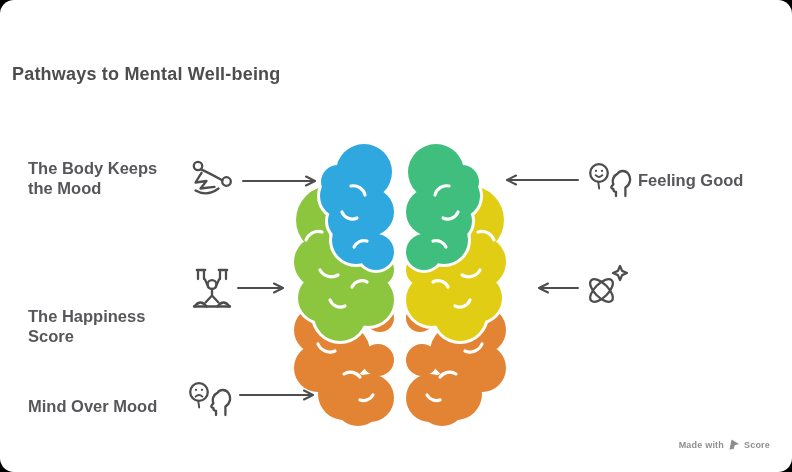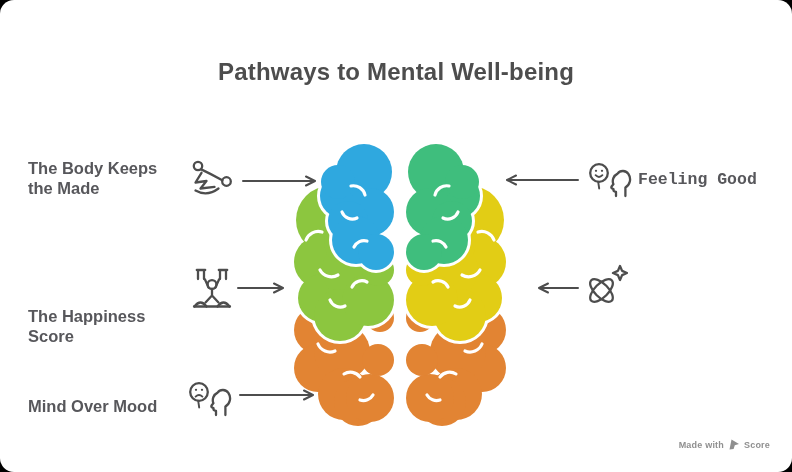--- a/index.html
+++ b/index.html
@@ -5,35 +5,35 @@
   html,body{margin:0;padding:0;}
   body{
     width:792px;height:472px;position:relative;overflow:hidden;
     background:#000;
     font-family:"Liberation Sans", sans-serif;
   }
   .canvas{
     position:absolute;inset:0;background:#ffffff;border-radius:14px;overflow:hidden;
   }
   .title{
-    position:absolute;top:52px;left:0;right:0;margin:6px;text-align:center;
-    font-size:24px;font-weight:700;letter-spacing:.2px;color:#4d4d4d;
+    position:absolute;top:52px;left:0;right:0;margin:12px;text-align:left;
+    font-size:18px;font-weight:700;letter-spacing:.2px;color:#4d4d4d;
   }
   .stage{position:absolute;left:0;top:0;}
   .outl{stroke:#ffffff;stroke-width:6;stroke-linejoin:round;}
   .sulciUse{fill:none;stroke:#ffffff;stroke-width:3.2;stroke-linecap:round;}
   .arrows path{stroke:#4d4d4d;stroke-width:2;fill:none;stroke-linecap:round;stroke-linejoin:round;}
   .lbl{
     position:absolute;font-size:16.5px;line-height:20px;font-weight:700;color:#57575b;
   }
   .lbl-left{left:28px;width:158px;text-align:left;}
   .lbl-right{left:638px;width:150px;text-align:left;}
   .lbl span{display:block;}
   #lbl-body{top:158px;} #lbl-happiness{top:267px;margin-top:39px;} #lbl-mind{top:384px;margin-top:12px;}
-  #lbl-feeling{top:170px;font-family:Liberation Mono, monospace;} #lbl-atomic{top:278px;}
+  #lbl-feeling{top:170px;} #lbl-atomic{top:278px;}
   .licon{position:absolute;}
   .licon path,.licon circle,.licon ellipse,.licon use{
     stroke:#4d4d4d;stroke-width:2.3;fill:none;stroke-linecap:round;stroke-linejoin:round;
   }
   .licon .thin{stroke-width:1.9;}
   .licon .dot{fill:#4d4d4d;stroke:none;}
   #icon-body{left:188px;top:157px;} #icon-trap{left:190px;top:265px;}
   #icon-mood{left:186px;top:377px;} #icon-feel{left:586px;top:158px;}
   #icon-atom{left:582px;top:262px;}
   .footer{
@@ -122,21 +122,21 @@
       <path d="M 243 181 H 314 M 306 176.5 L 315 181 L 306 185.5"></path>
       <path d="M 238 288 H 282 M 274 283.5 L 283 288 L 274 292.5"></path>
       <path d="M 240 395 H 312 M 304 390.5 L 313 395 L 304 399.5"></path>
       <path d="M 578 180 H 508 M 516 175.5 L 507 180 L 516 184.5"></path>
       <path d="M 578 288 H 540 M 548 283.5 L 539 288 L 548 292.5"></path>
     </g>
   </svg>
 
   <div class="lbl lbl-left" id="lbl-body">
     <span>The Body Keeps</span>
-    <span>the Made</span>
+    <span>the Mood</span>
   </div>
   <div class="lbl lbl-left" id="lbl-happiness">
     <span>The Happiness</span>
     <span>Score</span>
   </div>
   <div class="lbl lbl-left" id="lbl-mind">
     <span>Mind Over Mood</span>
   </div>
 
   <div class="lbl lbl-right" id="lbl-feeling">

